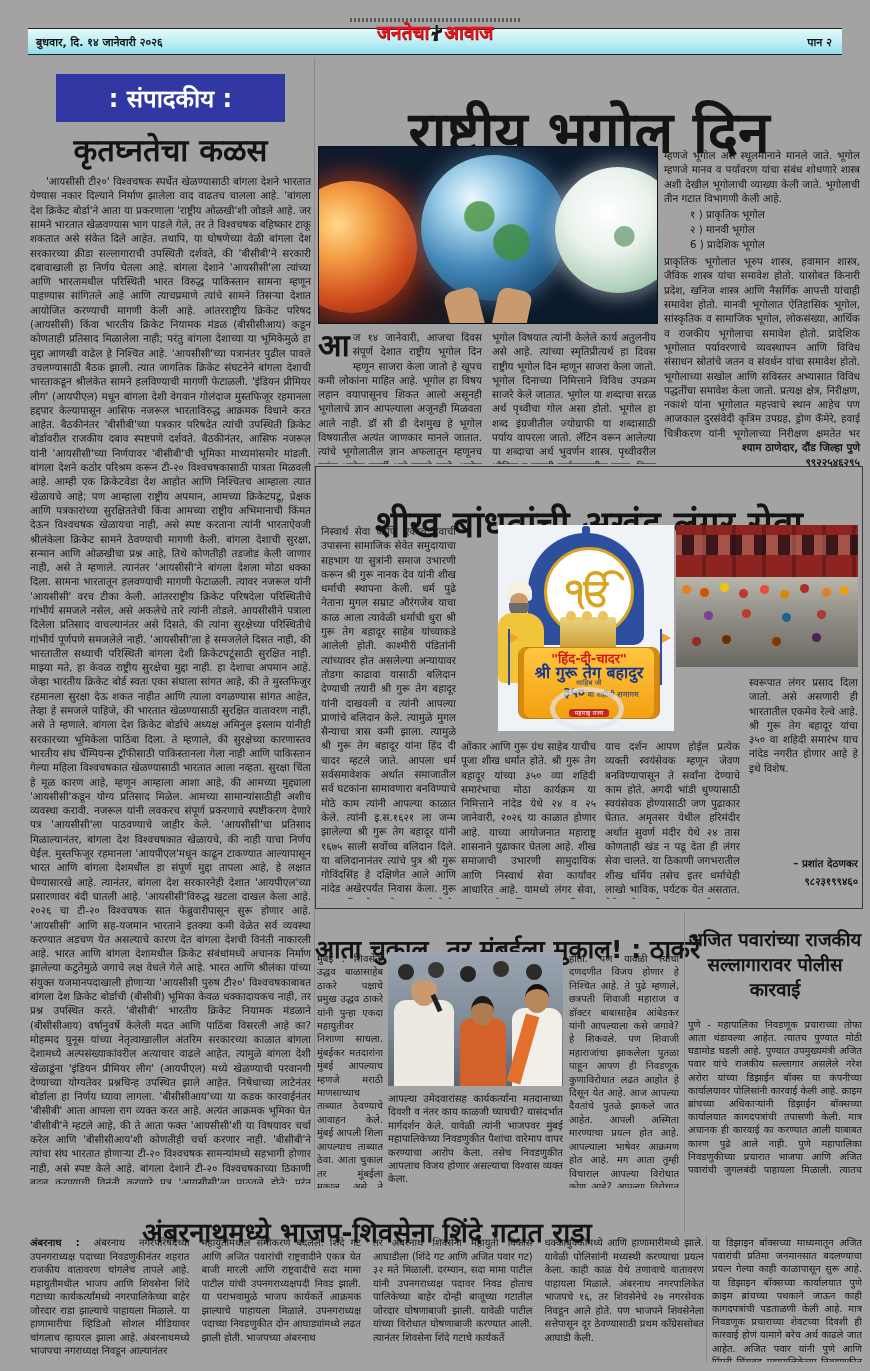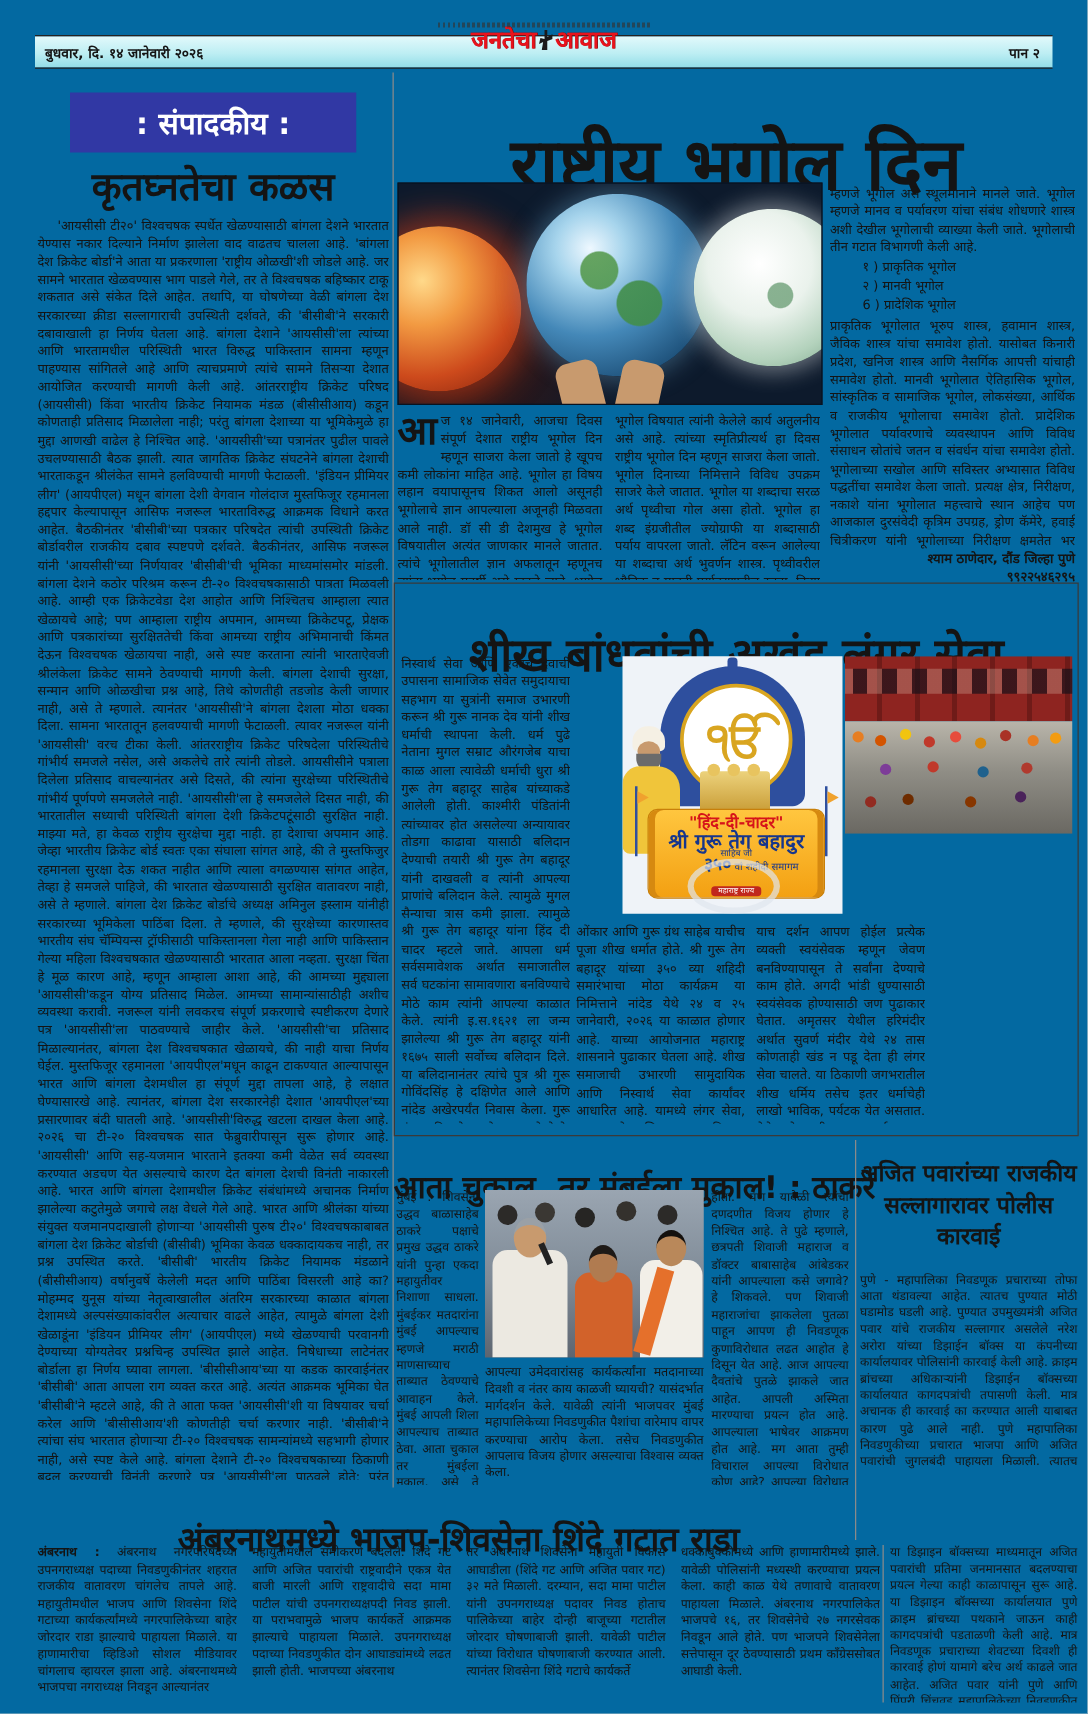--- a/index.html
+++ b/index.html
@@ -1,16 +1,16 @@
 <!DOCTYPE html>
 <html><head>
 <meta charset="utf-8">
 <style>
   html,body{margin:0;padding:0;background:#d9d9d4;}
-  .page{position:relative;width:870px;height:1371px;margin:0 auto;background:#0369a1;
+  .page{position:relative;width:870px;height:1371px;margin:0 auto;background:#a3a3a3;
         font-family:"DejaVu Sans",sans-serif;color:#141414;overflow:hidden;}
 
   
   .band{position:absolute;left:28px;top:28px;width:814px;height:25px;
         background:linear-gradient(180deg,#e2f9fb 0%,#bdeef3 55%,#93dde8 100%);
         border-top:1px solid #222;border-bottom:1px solid #222;}
   .date{position:absolute;left:8px;top:5px;font-size:11px;font-weight:bold;}
   .pageno{position:absolute;right:10px;top:5px;font-size:11px;font-weight:bold;}
   .masthead{position:absolute;left:50%;top:-11px;transform:translateX(-50%);text-align:center;}
   .micro{height:4px;width:170px;margin:0 auto 1px;opacity:.65;
@@ -236,20 +236,25 @@
 
     <div class="lg-photo">
       <div class="train"></div>
       <div class="crowd">
           <div class="dots"></div>
         </div>
     </div>
 
     <div class="lg-c2 news">ओंकार आणि गुरू ग्रंथ साहेब याचीच पूजा शीख धर्मात होते. श्री गुरू तेग बहादूर यांच्या ३५० व्या शहिदी समारंभाचा मोठा कार्यक्रम या निमित्ताने नांदेड येथे २४ व २५ जानेवारी, २०२६ या काळात होणार आहे. याच्या आयोजनात महाराष्ट्र शासनाने पुढाकार घेतला आहे. शीख समाजाची उभारणी सामुदायिक आणि निस्वार्थ सेवा कार्यांवर आधारित आहे. यामध्ये लंगर सेवा, गुरूद्वारा सेवा, शिक्षण व युवा विकास तसेच आपत्तीच्या काळात मदत यांचा प्रामुख्याने समावेश आहे. लंगर सेवा खऱ्या अर्थाने वेगळ्या प्रकारची सेवा आहे. एकता, समानता</div>
     <div class="lg-c3 news">याच दर्शन आपण होईल प्रत्येक व्यक्ती स्वयंसेवक म्हणून जेवण बनविण्यापासून ते सर्वांना देण्याचे काम होते. अगदी भांडी धुण्यासाठी स्वयंसेवक होण्यासाठी जण पुढाकार घेतात. अमृतसर येथील हरिमंदीर अर्थात सुवर्ण मंदीर येथे २४ तास कोणताही खंड न पडू देता ही लंगर सेवा चालते. या ठिकाणी जगभरातील शीख धर्मिय तसेच इतर धर्माचेही लाखो भाविक, पर्यटक येत असतात. येथे कोणताही जात, धर्म याच्या पलिकडे जाणाऱ्या प्रत्येकास ही लंगर सेवा उपलब्ध आहे. गुरूद्वारा हुजूर साहिब अर्थात नांदेड येथे</div>
+    <div class="lg-c4">
+      <div class="news" style="height:178px;">स्वरूपात लंगर प्रसाद दिला जातो. असे असणारी ही भारतातील एकमेव रेल्वे आहे. श्री गुरू तेग बहादूर यांचा ३५० वा शहिदी समारंभ याच नांदेड नगरीत होणार आहे हे इथे विशेष.</div>
+      <div class="lg-byline">– प्रशांत देठणकर</div>
+      <div class="lg-byline">९८२३१९९४६०</div>
+    </div>
   </section>
 
   <section class="thk">
     <h2 class="thk-head">आता चुकाल, तर मुंबईला मुकाल! : ठाकरे</h2>
     <div class="thk-c1 news">मुंबई : शिवसेना उद्धव बाळासाहेब ठाकरे पक्षाचे प्रमुख उद्धव ठाकरे यांनी पुन्हा एकदा महायुतीवर निशाणा साधला. मुंबईकर मतदारांना मुंबई आपल्याच म्हणजे मराठी माणसाच्याच ताब्यात ठेवण्याचे आवाहन केले. मुंबई आपली शिला आपल्याच ताब्यात ठेवा. आता चुकाल तर मुंबईला मुकाल, असे ते म्हणाले. कार्यकर्त्यांच्या चेहऱ्यावरील उत्साह पाहिला आपलाच विजय असल्याची खात्री पटली आहे. पण गेल्या एक-दोन दिवसांत पैशांचा अक्षरशः धुमाकूळ चालल्यामुळे सावधगिरी बाळगा, असे यावेळी म्हणाले</div>
     <div class="thk-photo">
       <div class="heads"></div>
       <div class="fig fg1">
           <div class="head"></div>
           <div class="mic"></div>

